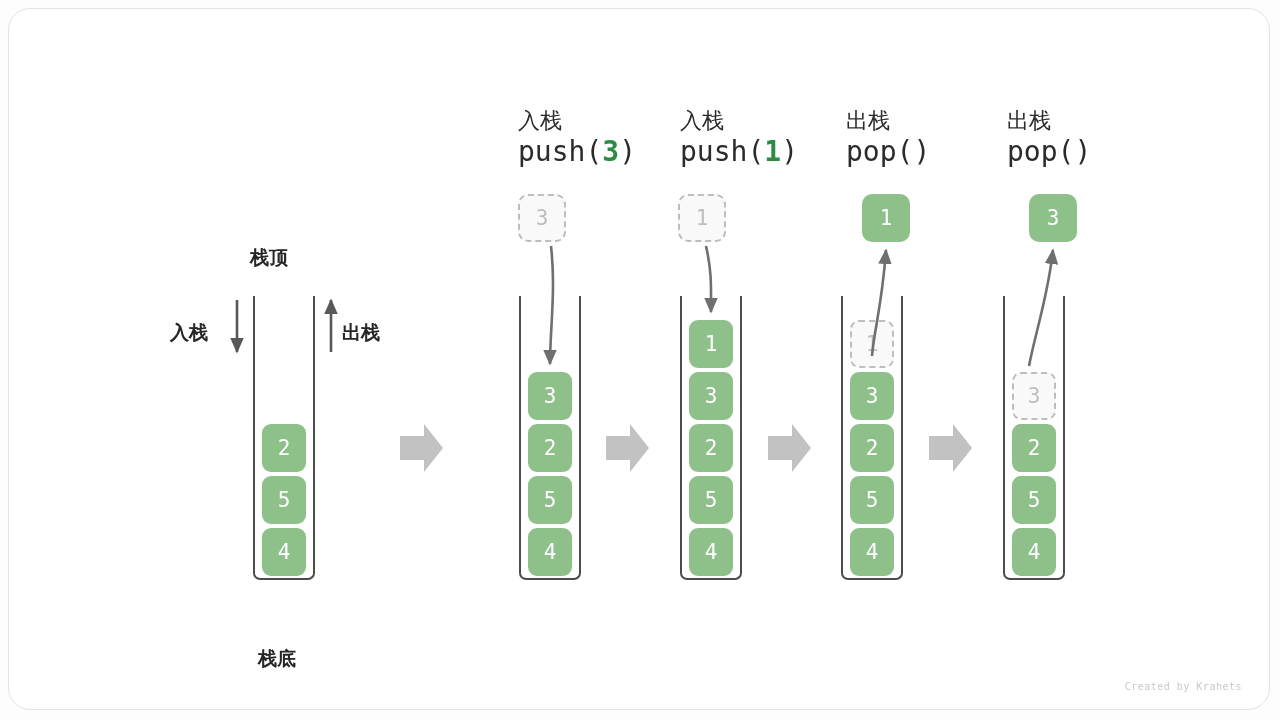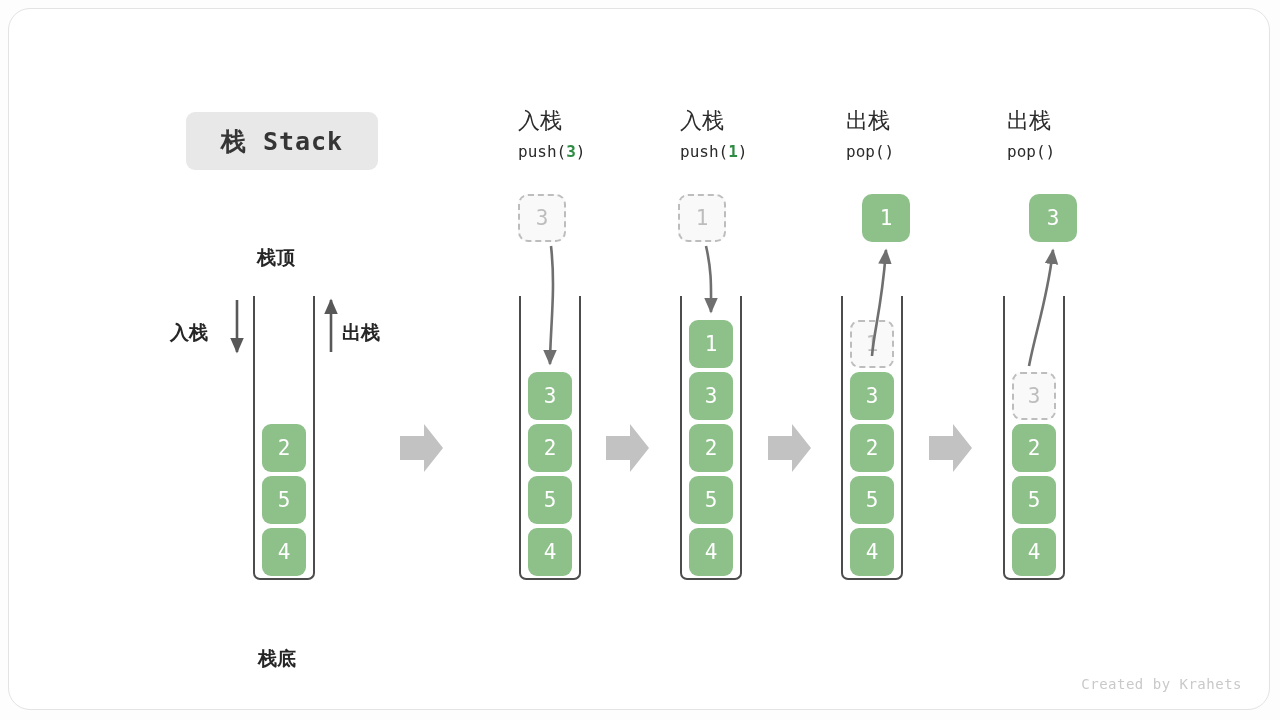--- a/index.html
+++ b/index.html
@@ -66,21 +66,21 @@
   .op-label .cn {
     display: block;
     font-family: "Liberation Sans", sans-serif;
     font-size: 22px;
     color: #2b2b2b;
     line-height: 30px;
   }
   .op-label .code {
     display: block;
     font-family: "DejaVu Sans Mono", monospace;
-    font-size: 16px;
+    font-size: 28px;
     color: #2b2b2b;
     line-height: 32px;
   }
   .op-label .code .arg {
     color: #2e8b43;
     font-weight: bold;
   }
 
   
   .stack {
@@ -164,34 +164,33 @@
     height: 720px;
     pointer-events: none;
   }
 
   
   .credit {
     position: absolute;
     right: 38px;
     bottom: 28px;
     font-family: "DejaVu Sans Mono", monospace;
-    font-size: 14px;
+    font-size: 10px;
     color: #c9c9c9;
     letter-spacing: 0.5px;
   }
 </style>
 </head>
 <body>
 
 <div id="canvas">
   <div class="frame"></div>
 
-  <div class="title-badge">栈 Stack</div>
-
-  <div class="cn-label" style="left:257px; top:245px;">栈顶</div>
+
+  <div class="cn-label" style="left:250px; top:245px;">栈顶</div>
   <div class="cn-label" style="left:258px; top:646px;">栈底</div>
   <div class="cn-label" style="left:170px; top:320px;">入栈</div>
   <div class="cn-label" style="left:342px; top:320px;">出栈</div>
 
   <div class="stack" style="left:253px; top:296px;">
     <div class="walls"></div>
     <div class="cells">
       <div class="cell solid">4</div>
       <div class="cell solid">5</div>
       <div class="cell solid">2</div>

